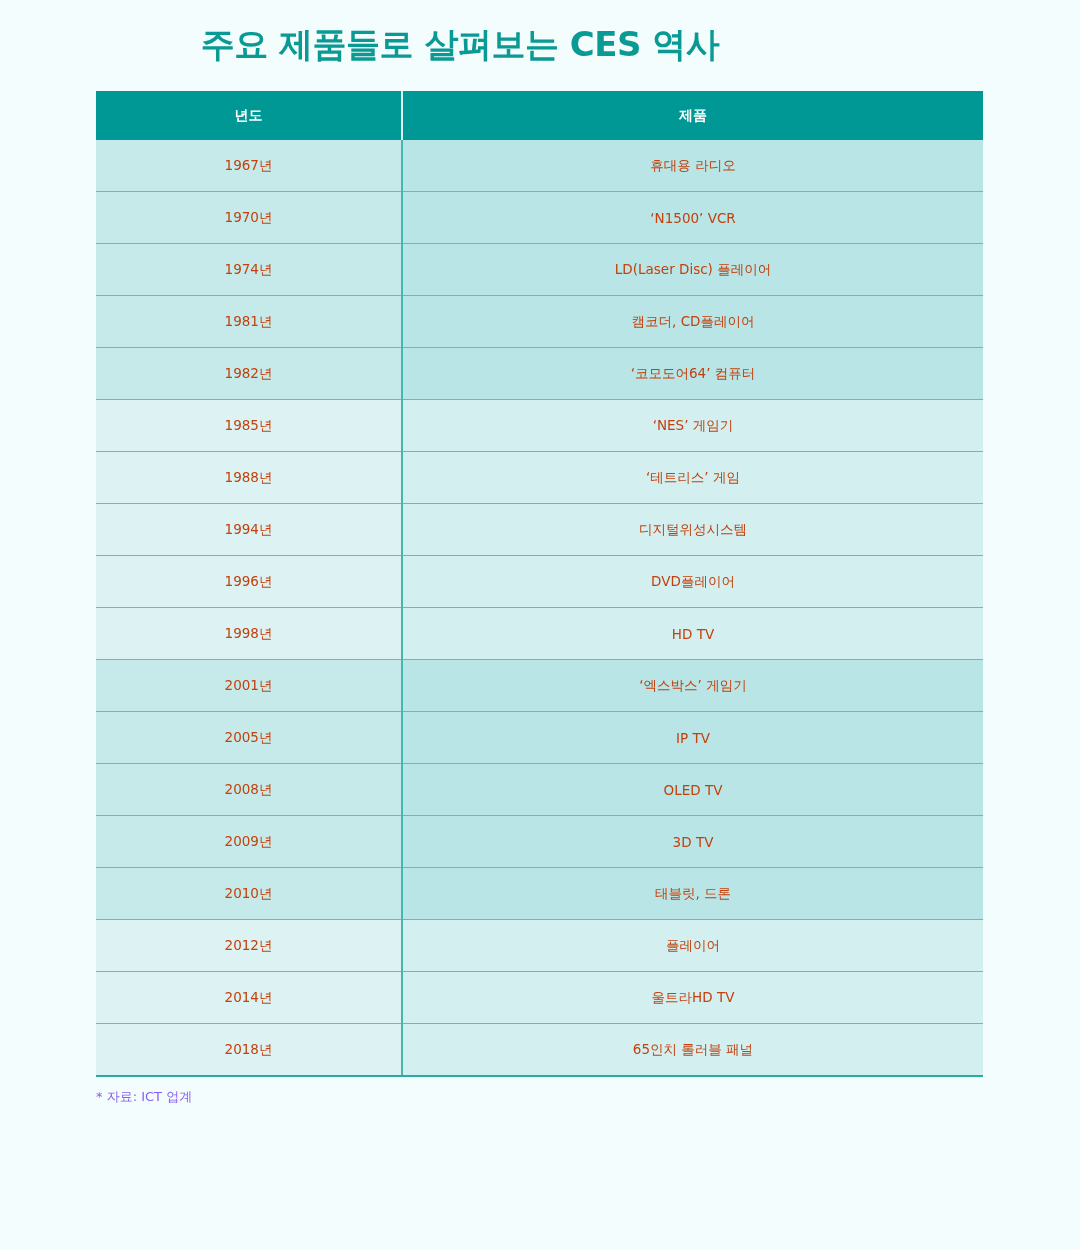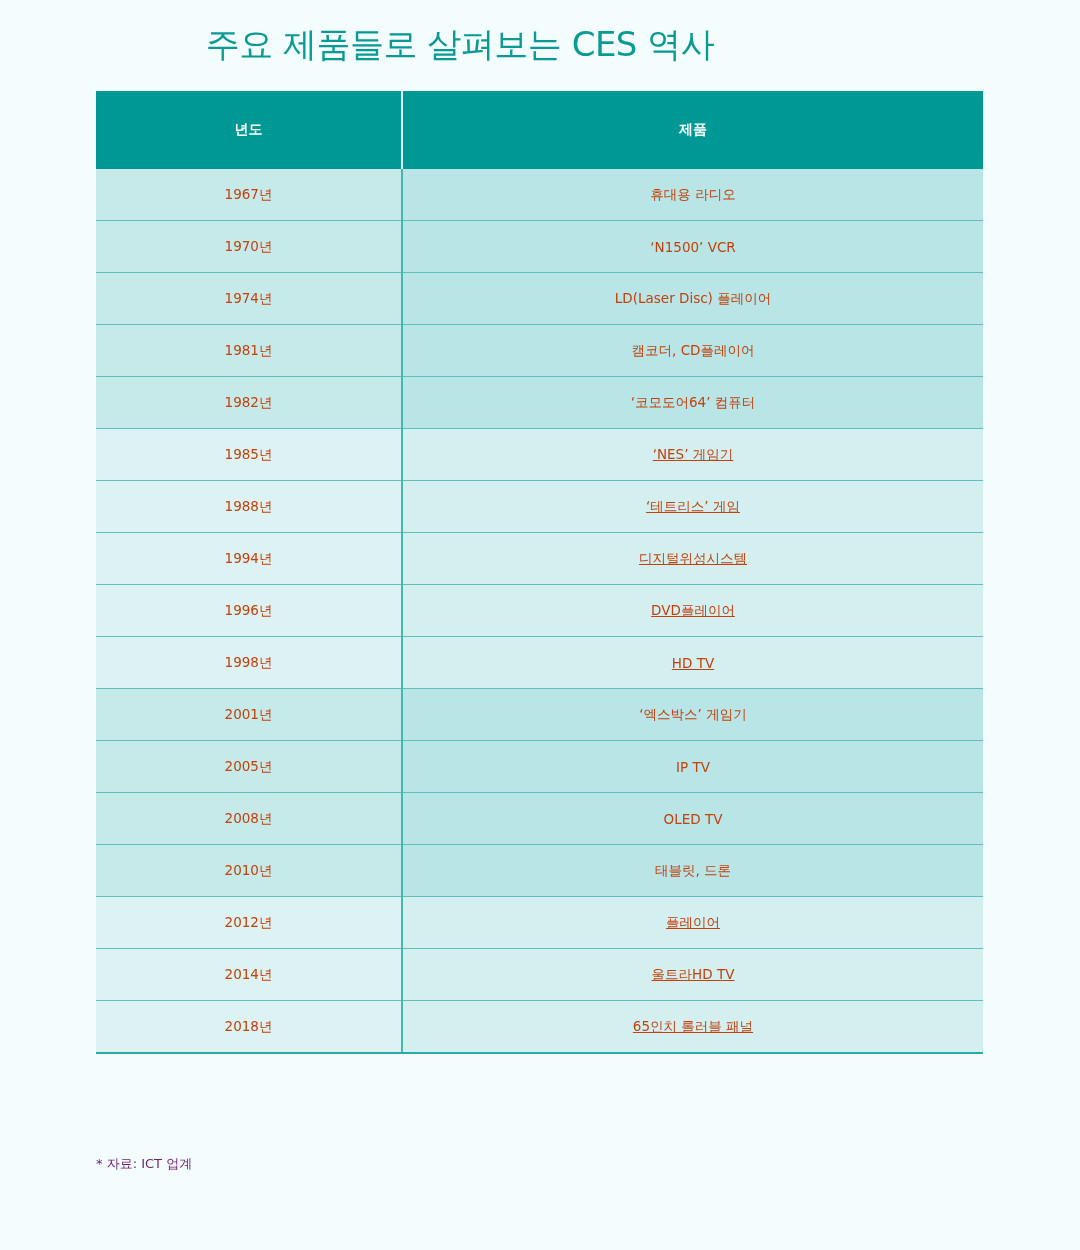--- a/index.html
+++ b/index.html
@@ -14,21 +14,21 @@
       position: relative;
       overflow: hidden;
     }
     .title {
       position: absolute;
       top: 22px;
       left: 0;
       width: 920px;
       text-align: center;
       font-size: 34px;
-      font-weight: normal;
+      font-weight: bold;
       color: #0a9a94;
       letter-spacing: -0.5px;
     }
     .table-wrap {
       position: absolute;
       top: 91px;
       left: 96px;
       width: 887px;
     }
     table {
@@ -36,51 +36,51 @@
       width: 887px;
       table-layout: fixed;
     }
     col.c-year { width: 306px; }
     col.c-prod { width: 581px; }
     thead th {
       background: #009894;
       color: #ffffff;
       font-weight: bold;
       font-size: 14px;
-      height: 78px;
+      height: 49px;
       padding: 0;
       text-align: center;
     }
     thead th.year-h {
       border-right: 2px solid #dff4f4;
     }
     tbody td {
       height: 51px;
       padding: 0;
       text-align: center;
       font-size: 13.5px;
       color: #c2410c;
       border-bottom: 1.5px solid #5bc0be;
     }
     tbody td.year {
       border-right: 2px solid #48b5b2;
     }
     tbody tr.dark td.year { background: #c6eaea; }
     tbody tr.dark td.prod { background: #b9e5e6; text-align: center; }
     tbody tr.light td.year { background: #ddf2f2; margin-left: 25px; }
-    tbody tr.light td.prod { background: #d4eff0; text-decoration: underline; }
+    tbody tr.light td.prod { background: #d4eff0; }
     tbody tr:last-child td {
       border-bottom: 2px solid #2aa9a5;
     }
     .source {
       position: absolute;
-      top: 1155px;
+      top: 1088px;
       left: 96px;
       font-size: 13px;
-      color: #701a75;
+      color: #8b5cf6;
     }
   </style>
 </head>
 <body>
 
 <div class="title">주요 제품들로 살펴보는 CES 역사</div>
 
 <div class="table-wrap">
   <table>
     <colgroup>
@@ -140,20 +140,24 @@
         </tr>
         <tr class="dark">
           <td class="year">2005년</td>
           <td class="prod">IP TV</td>
         </tr>
         <tr class="dark">
           <td class="year">2008년</td>
           <td class="prod">OLED TV</td>
         </tr>
         <tr class="dark">
+          <td class="year">2009년</td>
+          <td class="prod">3D TV</td>
+        </tr>
+        <tr class="dark">
           <td class="year">2010년</td>
           <td class="prod">태블릿, 드론</td>
         </tr>
         <tr class="light">
           <td class="year">2012년</td>
           <td class="prod">플레이어</td>
         </tr>
         <tr class="light">
           <td class="year">2014년</td>
           <td class="prod">울트라HD TV</td>

